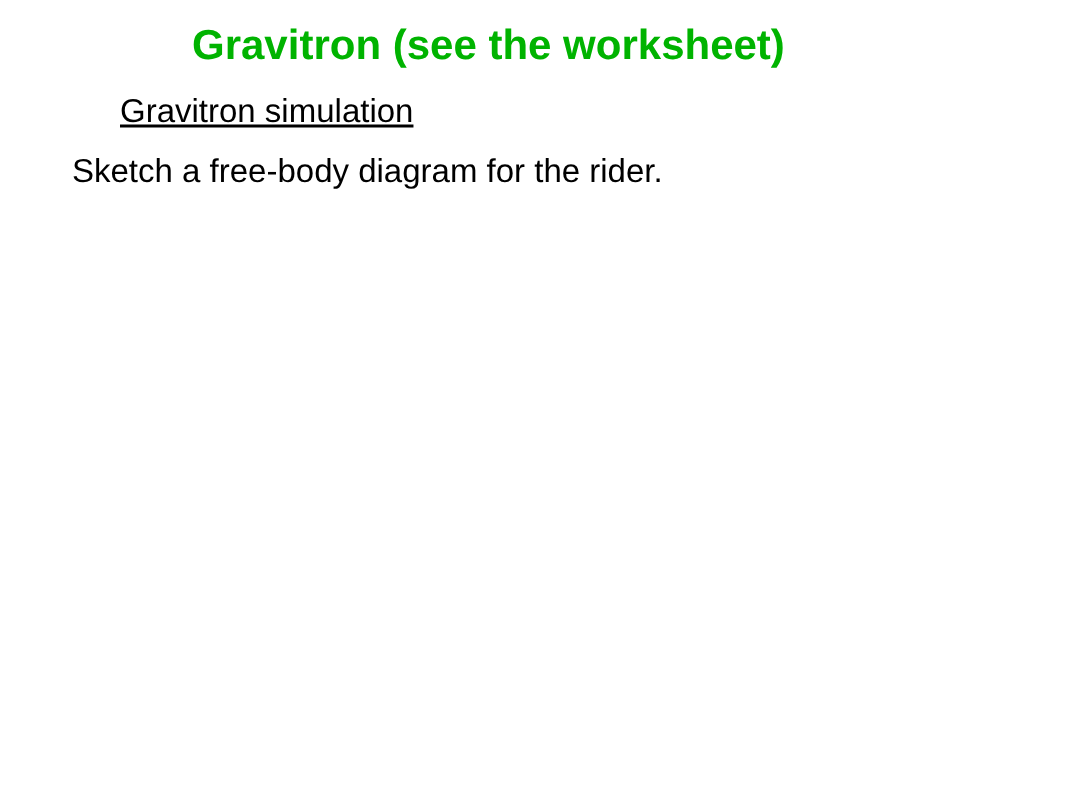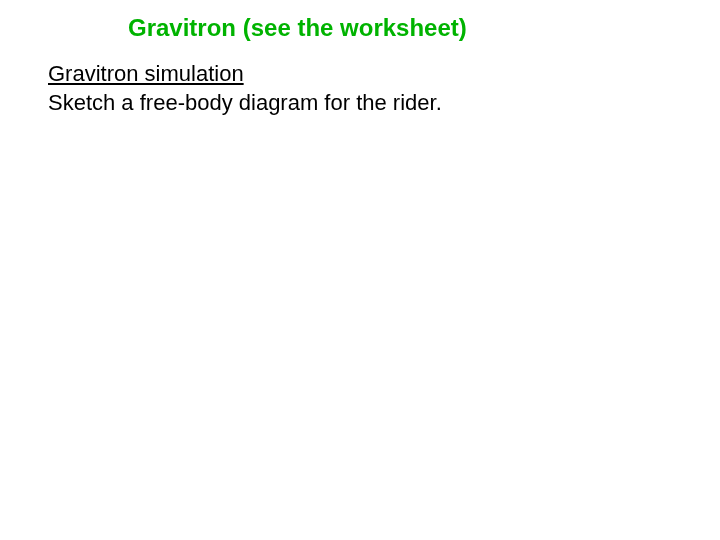--- a/index.html
+++ b/index.html
@@ -14,40 +14,41 @@
   .slide {
     position: relative;
     width: 720px;
     height: 540px;
     box-sizing: border-box;
   }
   .title {
     position: absolute;
     top: 14px;
     left: 128px;
-    font-size: 24px;
+    font-size: 28px;
     font-weight: bold;
     color: #00b300;
   }
   .body-block {
     position: absolute;
     top: 60px;
     left: 48px;
     right: 48px;
     font-size: 22px;
     color: #000000;
     line-height: 1.25;
   }
   .link {
     color: #000000;
     text-decoration: underline;
     cursor: pointer;
+    margin-left: 32px;
   }
   .instr1 {
-    margin-top: 1px;
+    margin-top: 12px;
   }
   .spacer {
     height: 130px;
   }
   .instr2 {
   }
 </style>
 </head>
 <body>
 

